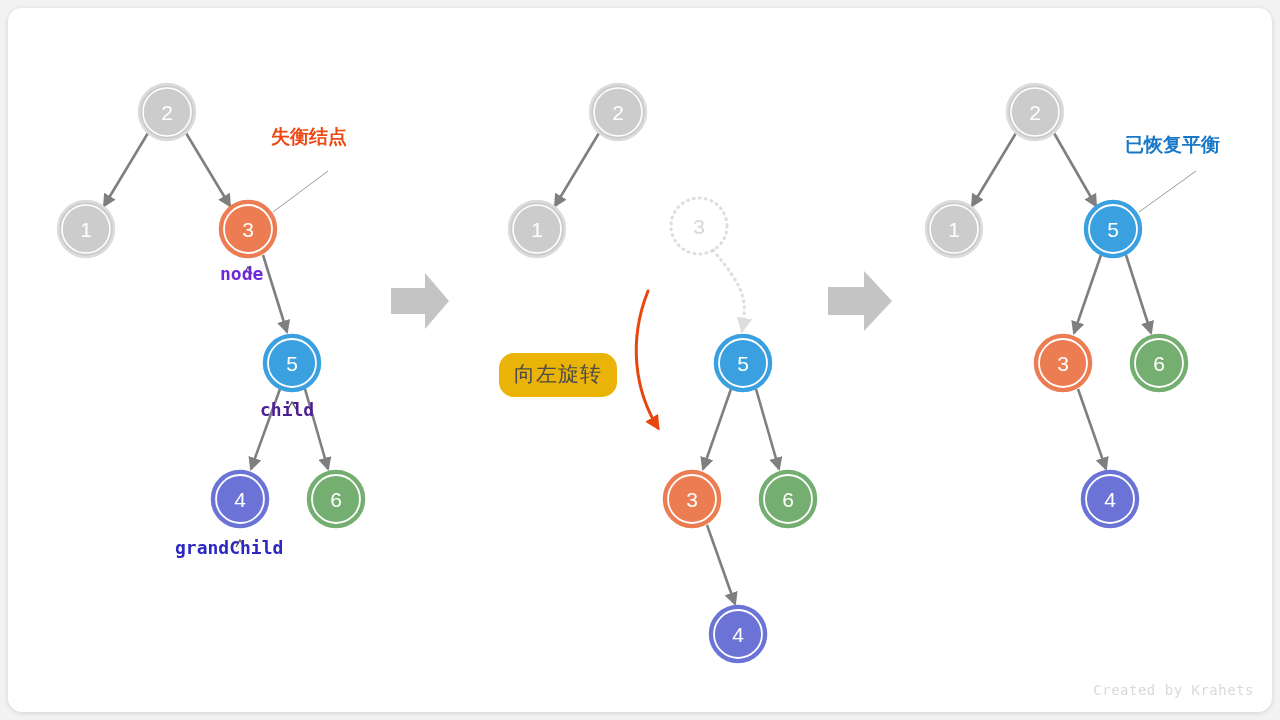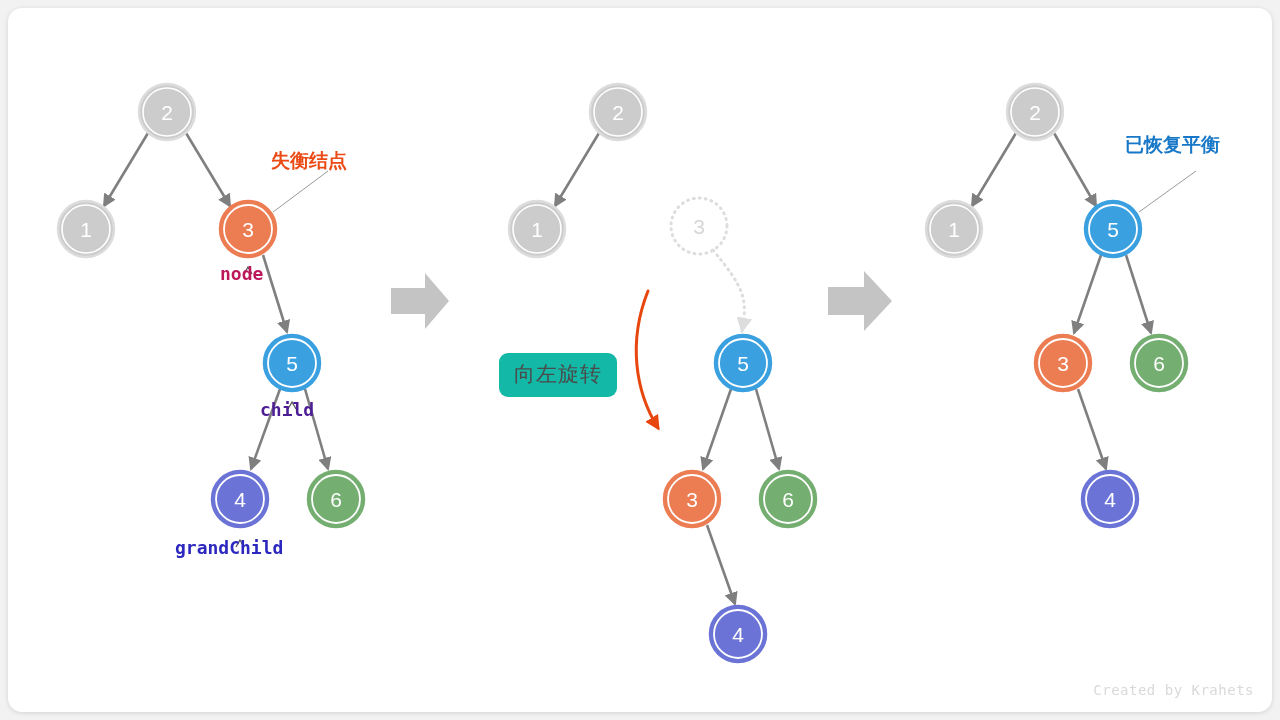--- a/index.html
+++ b/index.html
@@ -35,22 +35,22 @@
     overflow: visible;
   }
   .node-label {
     font-family: "Liberation Sans", sans-serif;
     font-size: 21px;
     fill: #ffffff;
   }
   .node-label.ghost { fill: #d6d6d6; }
   .rot-box {
     position: absolute;
-    background: #14b8a6;
-    border-radius: 9px;
+    background: #eab308;
+    border-radius: 15px;
     padding: 7px 15px 9px 15px;
     color: #4a4a4a;
     font-size: 21px;
     font-family: "DejaVu Sans", sans-serif;
     letter-spacing: 1px;
     white-space: nowrap;
   }
   .anno {
     position: absolute;
     font-family: "DejaVu Sans", sans-serif;
@@ -232,23 +232,23 @@
           <text class="node-label" x="1102" y="491" text-anchor="middle">4</text>
         </g>
 
         <line x1="1131" y1="196" x2="1188" y2="155" stroke="#9a9a9a" stroke-width="1"></line>
       </g>
 
       <path d="M 383 272 L 417 272 L 417 257 L 441 285 L 417 313 L 417 298 L 383 298 Z" fill="#c4c4c4"></path>
       <path d="M 820 271 L 856 271 L 856 255 L 884 285 L 856 315 L 856 299 L 820 299 Z" fill="#c4c4c4"></path>
     </svg>
 
-    <div class="anno" style="left:263px; top:116px; color:#ec4a15;margin-top:24px;">失衡结点</div>
-
-    <div class="anno-mono" style="left:212px; top:255px; color:#be185d;">node</div>
+    <div class="anno" style="left:263px; top:116px; color:#ec4a15;">失衡结点</div>
+
+    <div class="anno-mono" style="left:212px; top:255px; color:#6d28d9;">node</div>
 
     <div class="anno-mono" style="left:252px; top:391px; color:#4c1d95;">child</div>
 
     <div class="anno-mono" style="left:167px; top:529px; color:#2b27bf;">grandChild</div>
 
     <div class="rot-box" style="left:491px; top:345px;">向左旋转</div>
 
     <div class="anno" style="left:1117px; top:124px; color:#1878c8;text-align:right;">已恢复平衡</div>
 
     <div class="credit">Created by Krahets</div>

